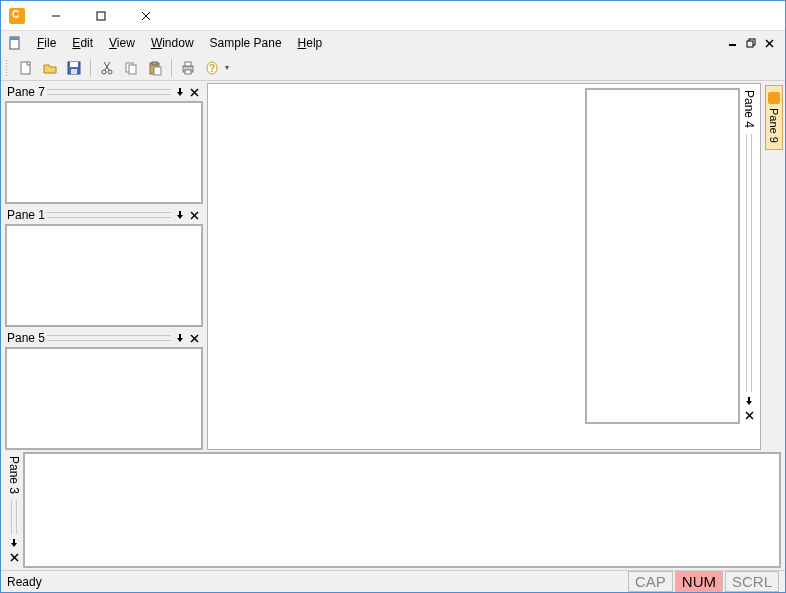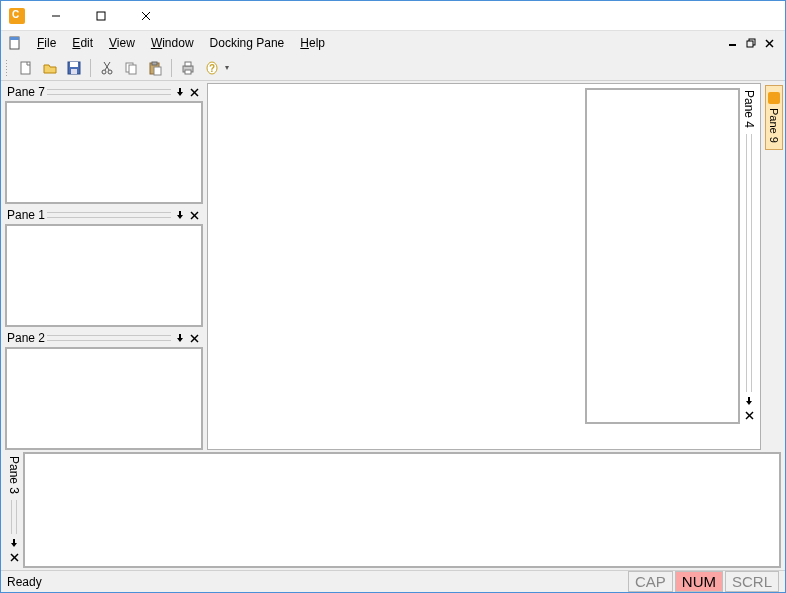--- a/index.html
+++ b/index.html
@@ -301,21 +301,21 @@
   <div class="menubar-icon">
     <svg width="14" height="14">
         <rect x="2" y="1" width="9" height="12" fill="#fff" stroke="#555"></rect>
         <rect x="2" y="1" width="9" height="3" fill="#5a8fd6"></rect>
       </svg>
   </div>
   <div class="menu-item"><u>F</u><span>ile</span></div>
   <div class="menu-item"><u>E</u><span>dit</span></div>
   <div class="menu-item"><u>V</u><span>iew</span></div>
   <div class="menu-item"><u>W</u><span>indow</span></div>
-  <div class="menu-item">Docking Pane</div>
+  <div class="menu-item">Sample Pane</div>
   <div class="menu-item"><u>H</u><span>elp</span></div>
   <div class="mdi-controls">
     <div class="mdi-btn">
         <svg width="10" height="8">
           <line x1="1" y1="6" x2="8" y2="6" stroke="#000" stroke-width="2"></line>
         </svg>
       </div>
     <div class="mdi-btn">
         <svg width="10" height="10">
           <rect x="3" y="1" width="6" height="6" fill="none" stroke="#000"></rect>
@@ -428,21 +428,21 @@
                 <line x1="1" y1="1" x2="8" y2="8" stroke="#000" stroke-width="1.5"></line>
                 <line x1="8" y1="1" x2="1" y2="8" stroke="#000" stroke-width="1.5"></line>
               </svg>
             </div>
         </div>
         <div class="pane-body"></div>
       </div>
 
       <div class="pane">
         <div class="pane-header">
-          <span class="pane-title">Pane 2</span>
+          <span class="pane-title">Pane 5</span>
           <div class="pane-grip"></div>
           <div class="pane-btn">
               <svg width="10" height="10">
                 <path d="M4 1 h2 v4 h2 l-3 4 -3 -4 h2 z" fill="#000"></path>
               </svg>
             </div>
           <div class="pane-btn">
               <svg width="9" height="9">
                 <line x1="1" y1="1" x2="8" y2="8" stroke="#000" stroke-width="1.5"></line>
                 <line x1="8" y1="1" x2="1" y2="8" stroke="#000" stroke-width="1.5"></line>

